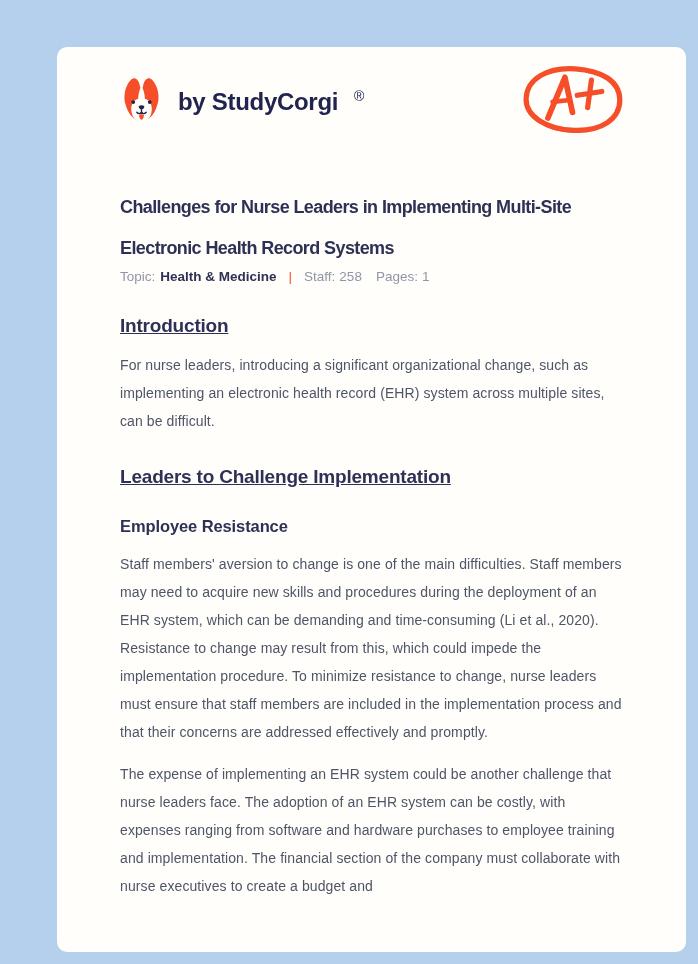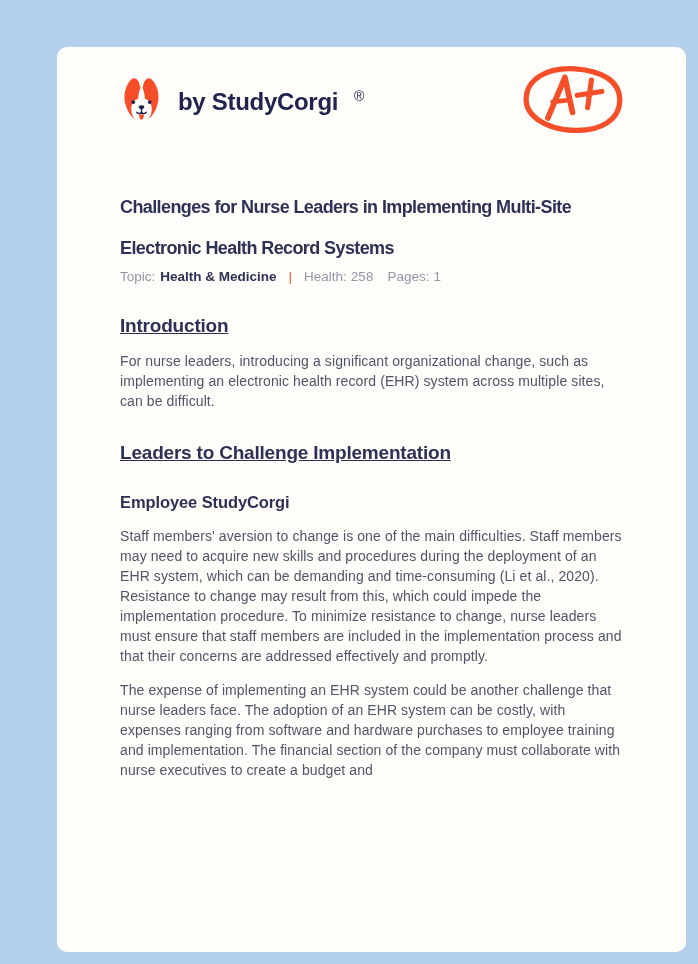--- a/index.html
+++ b/index.html
@@ -87,21 +87,21 @@
   h3.sub-heading {
     margin-top: 29px;
     font-size: 16.5px;
     font-weight: bold;
     color: #2e3156;
     letter-spacing: -0.1px;
   }
   p.body-text {
     margin-top: 14px;
     font-size: 14px;
-    line-height: 20px;
+    line-height: 28px;
     color: #4f5567;
     letter-spacing: 0.1px;
   }
 </style>
 </head>
 <body>
 
 <div class="card">
 
   <div class="card-header">
@@ -145,28 +145,28 @@
   </div>
 
   <div class="content">
 
     <h1 class="doc-title">Challenges for Nurse Leaders in Implementing Multi-Site Electronic Health Record Systems</h1>
 
     <div class="meta">
       <span class="label">Topic:</span>
       <span class="topic-value">Health &amp; Medicine</span>
       <span class="separator">|</span>
-      <span class="stat"><span class="label">Health:</span><span class="value">258</span></span>
+      <span class="stat"><span class="label">Staff:</span><span class="value">258</span></span>
       <span class="stat"><span class="label">Pages:</span><span class="value">1</span></span>
     </div>
 
     <h2 class="section-heading">Introduction</h2>
     <p class="body-text">For nurse leaders, introducing a significant organizational change, such as implementing an electronic health record (EHR) system across multiple sites, can be difficult.</p>
 
     <h2 class="section-heading">Leaders to Challenge Implementation</h2>
 
-    <h3 class="sub-heading">Employee StudyCorgi</h3>
+    <h3 class="sub-heading">Employee Resistance</h3>
     <p class="body-text">Staff members' aversion to change is one of the main difficulties. Staff members may need to acquire new skills and procedures during the deployment of an EHR system, which can be demanding and time-consuming (Li et al., 2020). Resistance to change may result from this, which could impede the implementation procedure. To minimize resistance to change, nurse leaders must ensure that staff members are included in the implementation process and that their concerns are addressed effectively and promptly.</p>
 
     <p class="body-text">The expense of implementing an EHR system could be another challenge that nurse leaders face. The adoption of an EHR system can be costly, with expenses ranging from software and hardware purchases to employee training and implementation. The financial section of the company must collaborate with nurse executives to create a budget and</p>
 
   </div>
 </div>
 
 </body></html>

